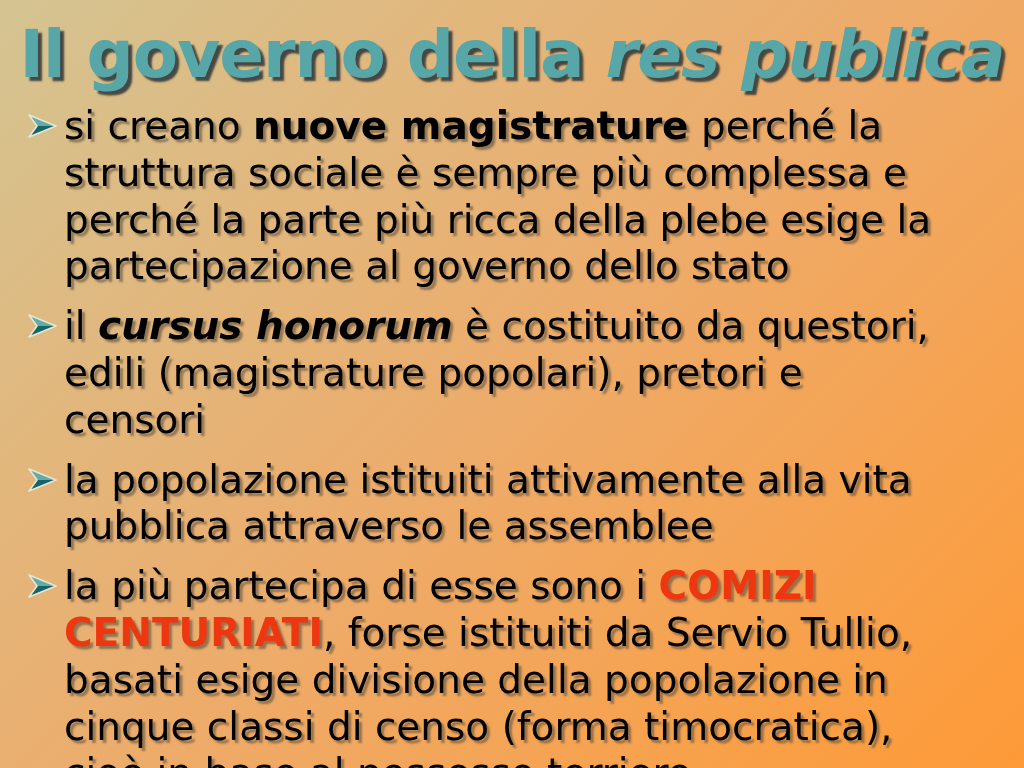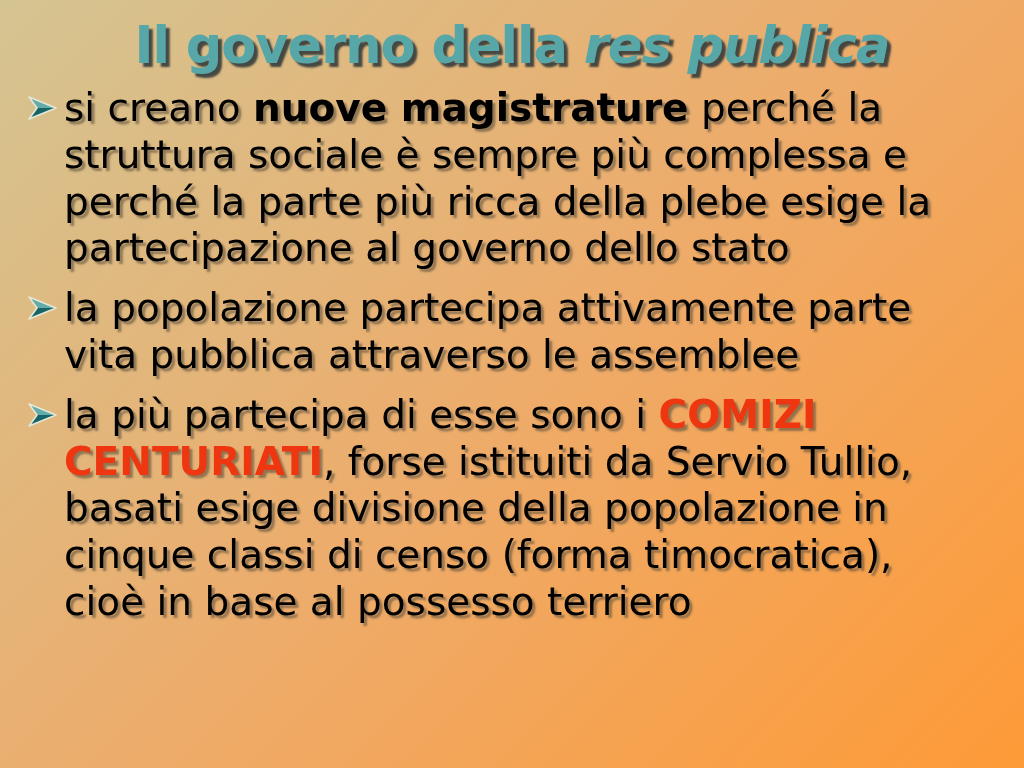--- a/index.html
+++ b/index.html
@@ -15,21 +15,21 @@
   html,body{margin:0;padding:0;}
   body{
     width:1024px;height:768px;overflow:hidden;
     background:linear-gradient(135deg,var(--bg-start) 0%,var(--bg-mid) 52%,var(--bg-end) 100%);
     font-family:"DejaVu Sans","Liberation Sans",sans-serif;
   }
   .slide{width:100%;height:100%;}
   .title{
     margin:16px 10px 10px;
     text-align:center;
-    font-size:51px;
+    font-size:66px;
     font-weight:bold;
     letter-spacing:-1px;
     color:var(--title-color);
     text-shadow:4px 4px 2px rgba(42,52,55,0.85);
   }
   .title .run.bi{font-style:italic;}
   .bullets{padding:0 80px 0 26px;}
   .bullet{
     display:flex;
     align-items:flex-start;
@@ -63,28 +63,36 @@
   <div class="bullets">
   <div class="bullet">
     <svg class="arrow" viewBox="0 0 32 28" aria-hidden="true">
       <polygon class="a-top" points="2,3 29,14 10,14"></polygon>
       <polygon class="a-bot" points="10,14 29,14 2,25"></polygon>
       <polygon class="a-out" points="2,3 29,14 2,25 10,14"></polygon>
     </svg>
     <p class="btext"><span class="run">si creano </span><span class="run b">nuove magistrature</span><span class="run"> perché la struttura sociale è sempre più complessa e perché la parte più ricca della plebe esige la partecipazione al governo dello stato</span></p>
   </div>
 
+  <div class="bullet">
+    <svg class="arrow" viewBox="0 0 32 28" aria-hidden="true">
+      <polygon class="a-top" points="2,3 29,14 10,14"></polygon>
+      <polygon class="a-bot" points="10,14 29,14 2,25"></polygon>
+      <polygon class="a-out" points="2,3 29,14 2,25 10,14"></polygon>
+    </svg>
+    <p class="btext"><span class="run">il </span><span class="run bi">cursus honorum</span><span class="run"> è costituito da questori, edili (magistrature popolari), pretori e censori</span></p>
+  </div>
 
   <div class="bullet">
     <svg class="arrow" viewBox="0 0 32 28" aria-hidden="true">
       <polygon class="a-top" points="2,3 29,14 10,14"></polygon>
       <polygon class="a-bot" points="10,14 29,14 2,25"></polygon>
       <polygon class="a-out" points="2,3 29,14 2,25 10,14"></polygon>
     </svg>
-    <p class="btext"><span class="run">la popolazione partecipa attivamente parte vita pubblica attraverso le assemblee</span></p>
+    <p class="btext"><span class="run">la popolazione istituiti attivamente alla vita pubblica attraverso le assemblee</span></p>
   </div>
 
   <div class="bullet">
     <svg class="arrow" viewBox="0 0 32 28" aria-hidden="true">
       <polygon class="a-top" points="2,3 29,14 10,14"></polygon>
       <polygon class="a-bot" points="10,14 29,14 2,25"></polygon>
       <polygon class="a-out" points="2,3 29,14 2,25 10,14"></polygon>
     </svg>
     <p class="btext"><span class="run">la più partecipa di esse sono i </span><span class="run red">COMIZI CENTURIATI</span><span class="run">, forse istituiti da Servio Tullio, basati esige divisione della popolazione in cinque classi di censo (forma timocratica), cioè in base al possesso terriero</span></p>
   </div>

